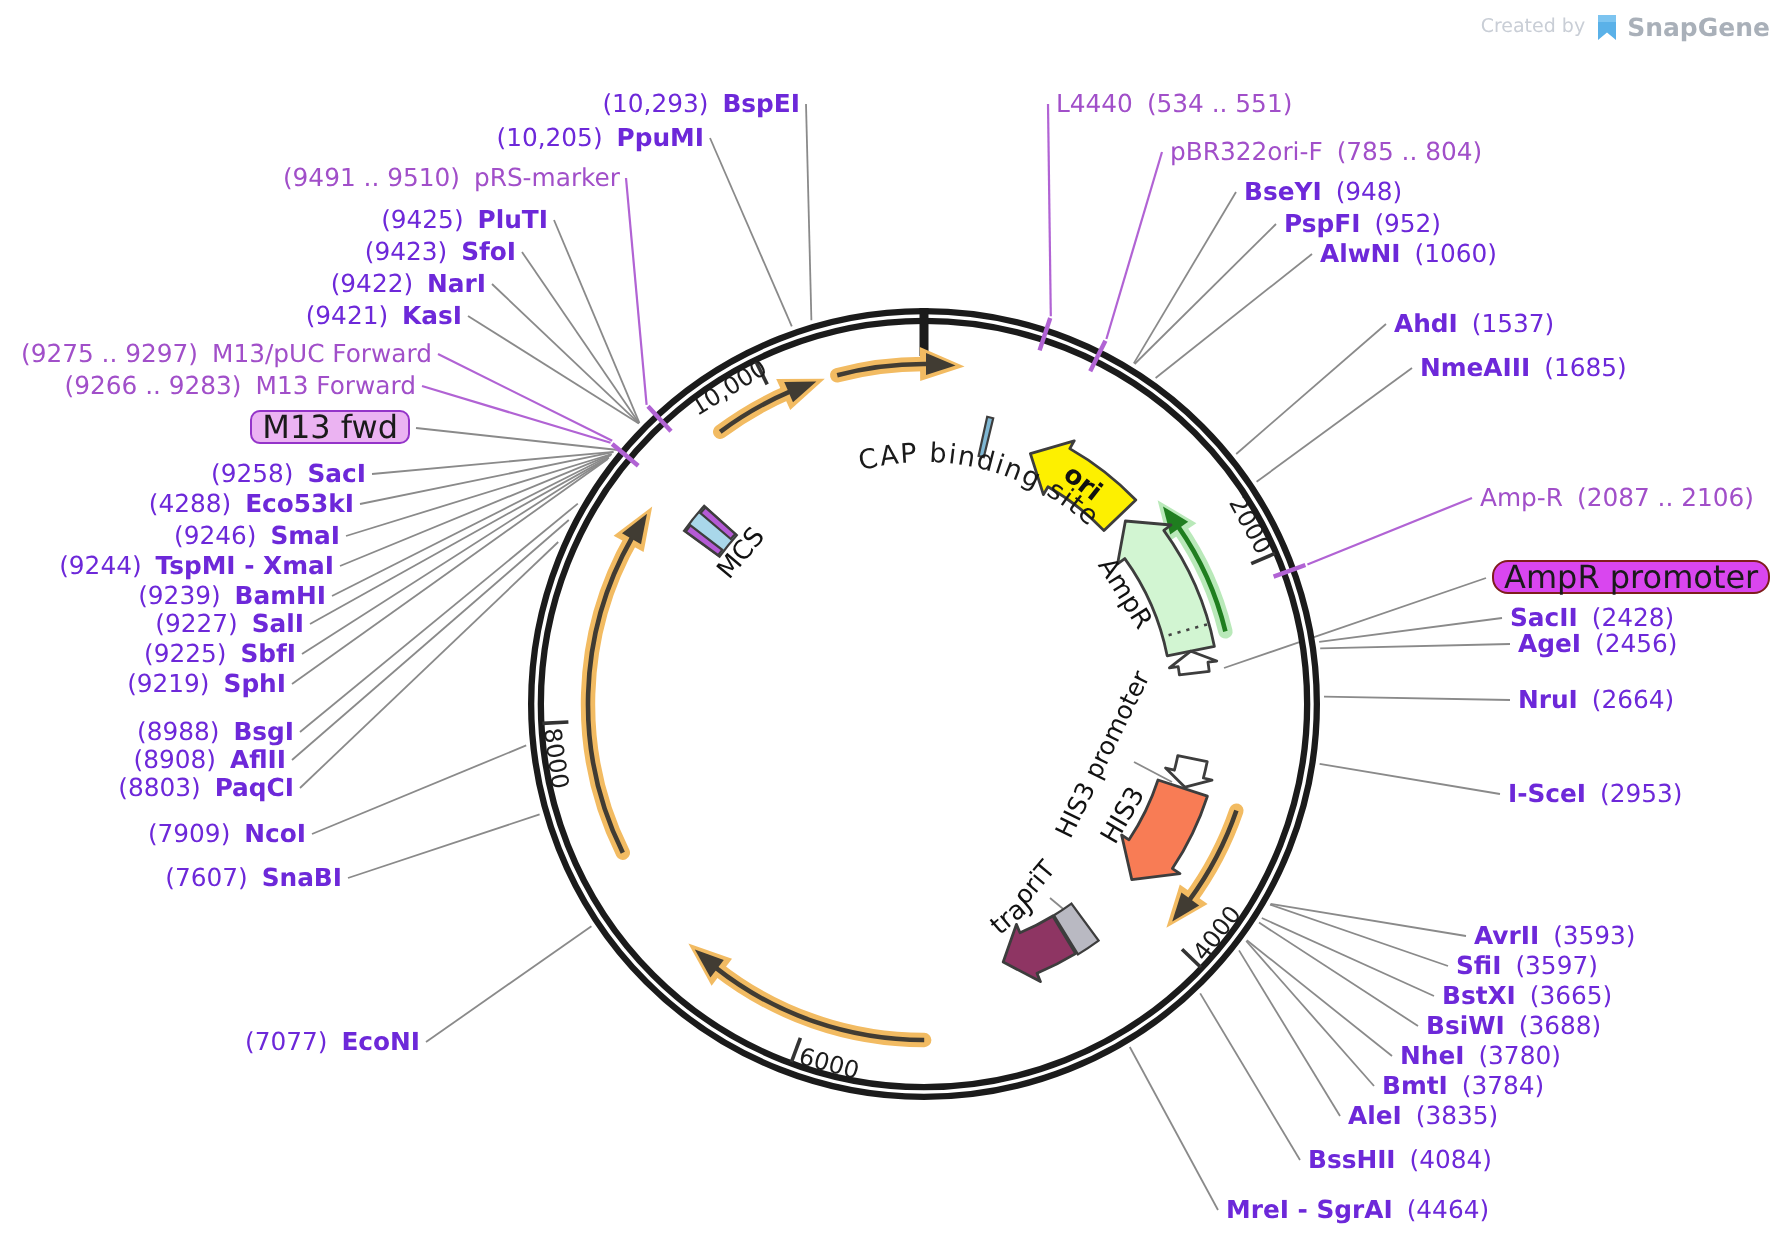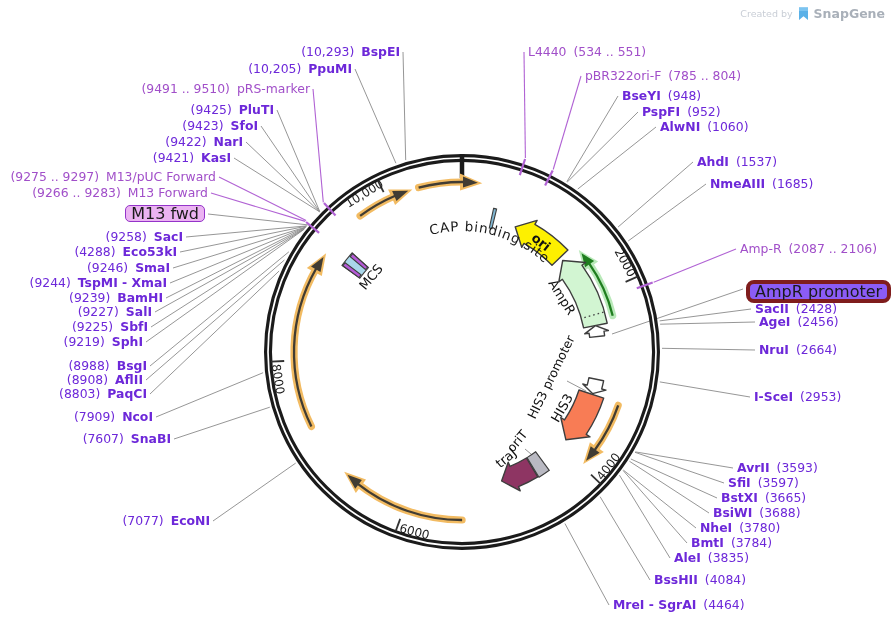--- a/index.html
+++ b/index.html
@@ -5,21 +5,21 @@
   html,body{margin:0;padding:0;background:#fff;}
   .canvas{position:relative;width:895px;height:624px;background:#ffffff;overflow:hidden;
           font-family:"DejaVu Sans","Liberation Sans",sans-serif;}
   #map-svg{position:absolute;left:0;top:0;}
   .site-label{position:absolute;white-space:nowrap;font-size:12.4px;color:#6d28d9;line-height:16px;}
   .site-label .ename{font-weight:bold;}
   .site-label.purple, .site-label.purple .ename{color:#a14fc9;font-weight:normal;}
   .gap{display:inline-block;width:7px;}
   .boxed{position:absolute;white-space:nowrap;font-size:16px;color:#1a1a1a;line-height:15px;padding:0 5px;}
   .boxed.m13{background:#ebb3f2;border:1.6px solid #9434c9;border-radius:5px;}
-  .boxed.promoter{background:#8b5cf6;border:4px solid #7f1d1d;border-radius:8px;}
+  .boxed.promoter{background:#d946ef;border:1px solid #7f1d1d;border-radius:8px;}
   .center-title{position:absolute;left:382px;top:337px;width:160px;text-align:center;color:#1a1a1a;}
   .center-title .pname{font-size:16px;font-weight:bold;}
   .center-title .psize{font-size:13px;margin-top:1px;}
   .credit{position:absolute;top:6px;right:10px;display:flex;align-items:center;gap:5px;}
   .credit .prefix{font-size:9.5px;color:#c9ced6;}
   .credit .brand{font-size:12.5px;font-weight:600;color:#a9b0b9;}
 </style>
 </head>
 <body>
 

